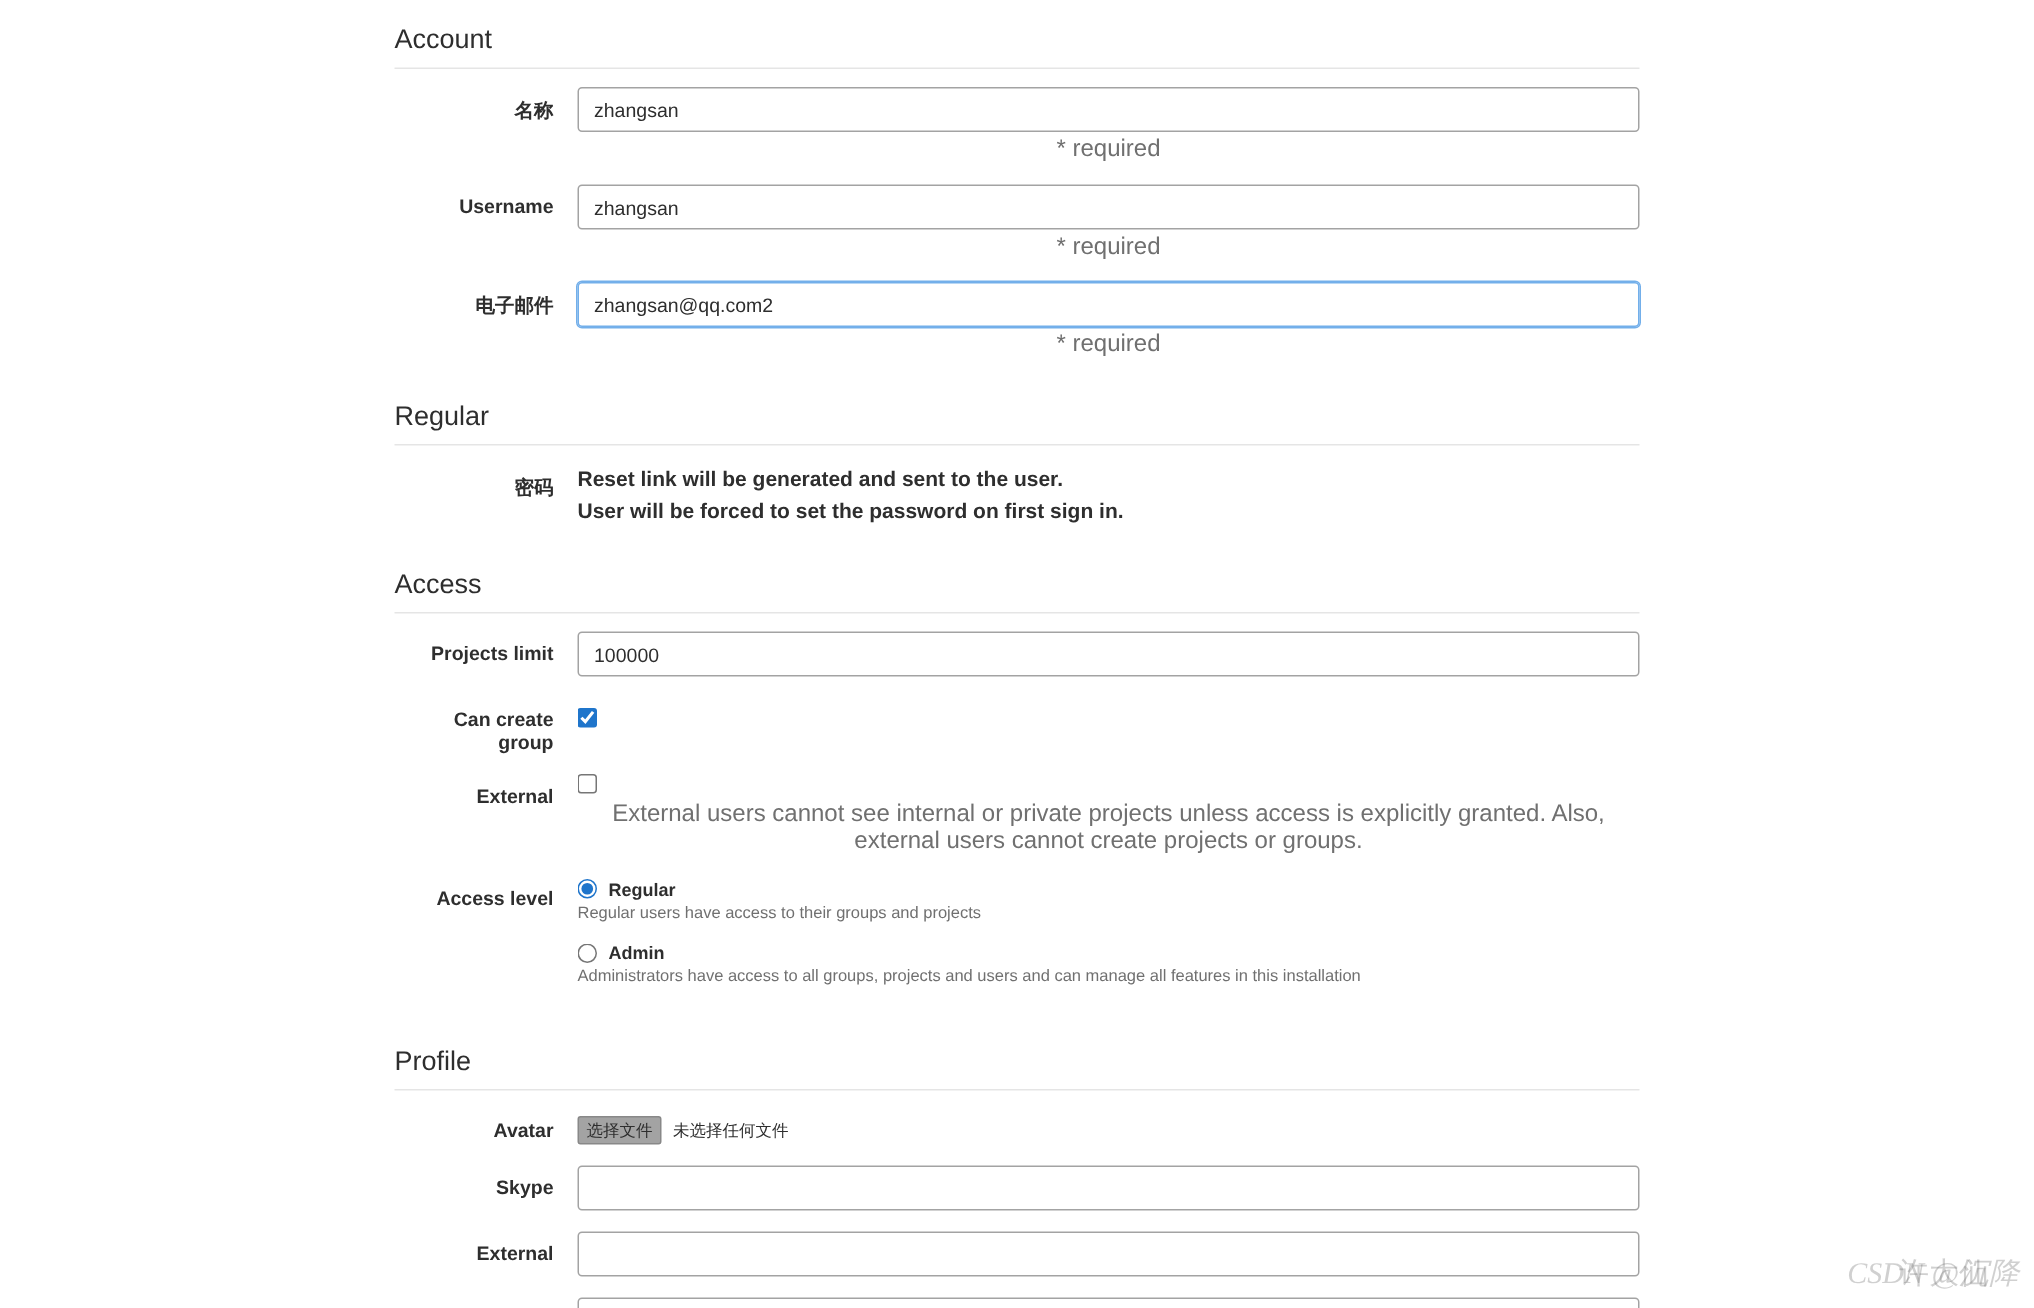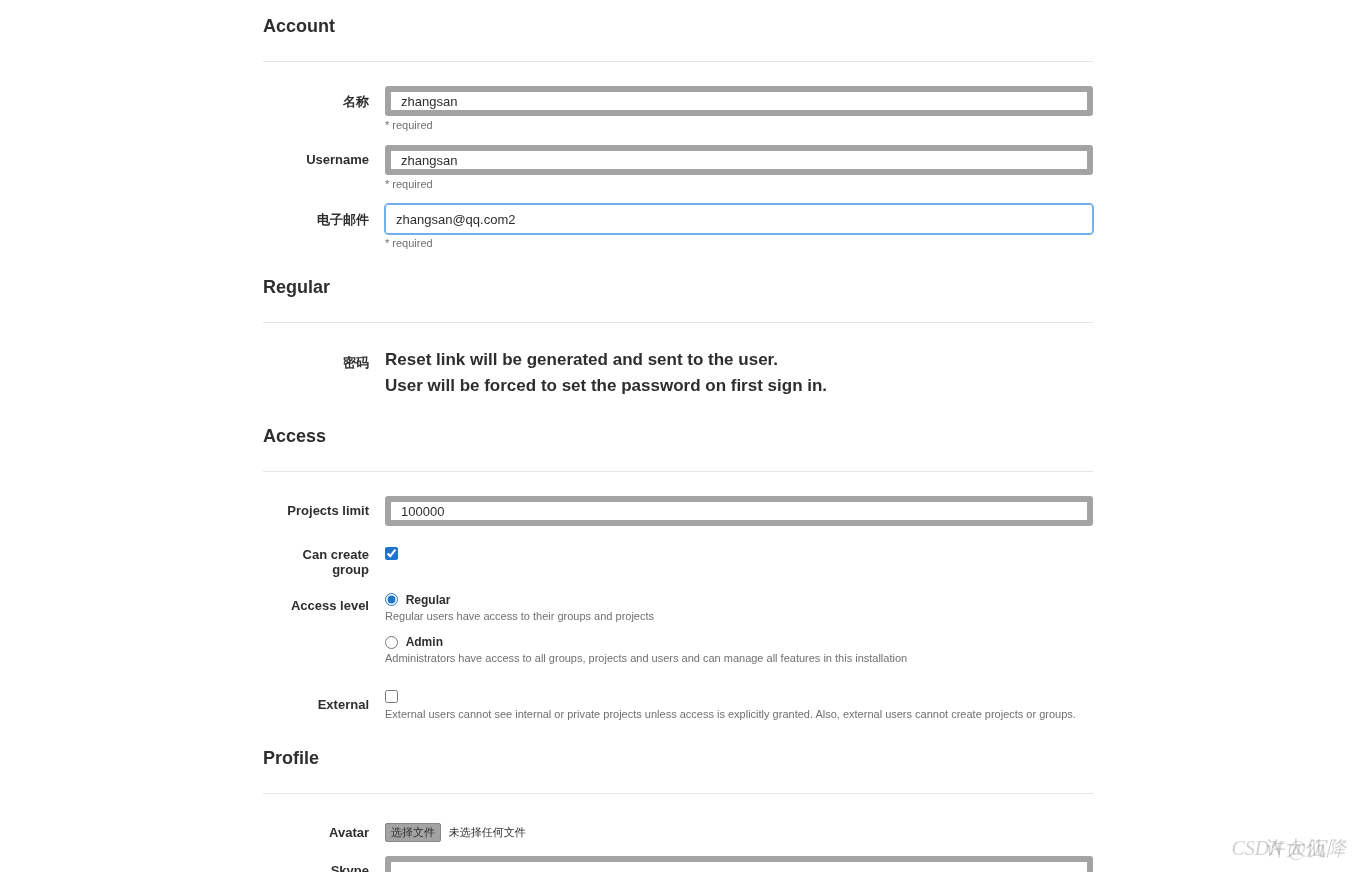--- a/index.html
+++ b/index.html
@@ -1,26 +1,26 @@
 <!DOCTYPE html>
 <html><head>
   <meta charset="utf-8">
   <style>
     * { box-sizing: border-box; margin: 0; padding: 0; }
     body { font-family: -apple-system, BlinkMacSystemFont, "Segoe UI", Helvetica, Arial, sans-serif; font-size: 13px; color: #2e2e2e; background: #fff; }
     .container { width: 830px; margin: 0 auto; padding-top: 16px; }
-    .section-title { font-size: 18px; font-weight: 700; color: #2e2e2e; padding-bottom: 24px; border-bottom: 1px solid #e5e5e5; margin-bottom: 24px; margin-top: 0; }
+    .section-title { font-size: 18px; font-weight: 400; color: #2e2e2e; padding-bottom: 8px; border-bottom: 1px solid #e5e5e5; margin-bottom: 12px; margin-top: 0; }
     .section { margin-bottom: 28px; }
     .form-row { display: flex; align-items: flex-start; margin-bottom: 14px; }
     .form-label { width: 122px; text-align: right; padding-right: 16px; font-size: 13px; font-weight: 600; color: #2e2e2e; padding-top: 7px; flex-shrink: 0; }
     .form-field { flex: 1; }
-    .form-input { width: 100%; height: 30px; padding: 4px 10px; font-size: 13px; border: 6px solid #a3a3a3; border-radius: 3px; color: #2e2e2e; background: #fff; }
+    .form-input { width: 100%; height: 30px; padding: 4px 10px; font-size: 13px; border: 1px solid #a3a3a3; border-radius: 3px; color: #2e2e2e; background: #fff; }
     .form-input.focused { border: 1px solid #73afea; outline: 1px solid #73afea; }
-    .help-text { font-size: 11px; color: #707070; margin-top: 3px; }
-    .info-text { font-size: 17px; font-weight: 600; color: #2e2e2e; line-height: 1.5; }
+    .help-text { font-size: 16px; color: #707070; margin-top: 3px; text-align: center; }
+    .info-text { font-size: 14px; font-weight: 600; color: #2e2e2e; line-height: 1.5; }
     .checkbox { width: 13px; height: 13px; margin-top: 7px; accent-color: #1f75cb; }
     .radio-group { margin-bottom: 10px; }
     .radio-label { font-size: 12px; font-weight: 600; margin-left: 4px; vertical-align: middle;}
     .radio-input { vertical-align: middle; accent-color: #1f75cb;}
     .radio-help { font-size: 11px; color: #707070; margin-top: 3px; margin-bottom: 12px; }
     .file-btn { font-size: 11px; padding: 1px 5px; border: 1px solid #888; background: #a3a3a3; border-radius: 2px; cursor: pointer; display:inline-block; }
     .file-label { font-size: 11px; margin-left: 4px; }
     .watermark { position: fixed; bottom: 10px; right: 10px; font-size: 20px; color: rgba(120,120,120,0.35); font-style: italic; pointer-events: none; font-family: serif; margin-top: 20px;}
     .watermark2 { position: fixed; bottom: 10px; right: 30px; font-size: 20px; color: rgba(120,120,120,0.35); pointer-events: none; font-family: serif;}
   </style>
@@ -73,39 +73,39 @@
         <input class="form-input" type="text" value="100000" style="">
       </div>
     </div>
     <div class="form-row">
       <label class="form-label">Can create group</label>
       <div class="form-field">
         <input type="checkbox" class="checkbox" checked="" style="">
       </div>
     </div>
     <div class="form-row">
+      <label class="form-label">External</label>
+      <div class="form-field">
+        <input type="checkbox" class="checkbox" style="margin-top: 0px;">
+        <div class="help-text" style="margin-top:2px">External users cannot see internal or private projects unless access is explicitly granted. Also, external users cannot create projects or groups.</div>
+      </div>
+    </div>
+    <div class="form-row">
       <label class="form-label">Access level</label>
       <div class="form-field">
         <div class="radio-group">
           <input type="radio" name="al" checked="" class="radio-input" style="">
           <span class="radio-label">Regular</span>
           <div class="radio-help">Regular users have access to their groups and projects</div>
         </div>
         <div class="radio-group">
           <input type="radio" name="al" class="radio-input" style="">
           <span class="radio-label">Admin</span>
           <div class="radio-help">Administrators have access to all groups, projects and users and can manage all features in this installation</div>
         </div>
-      </div>
-    </div>
-    <div class="form-row">
-      <label class="form-label">External</label>
-      <div class="form-field">
-        <input type="checkbox" class="checkbox" style="margin-top: 0px;">
-        <div class="help-text" style="margin-top:2px">External users cannot see internal or private projects unless access is explicitly granted. Also, external users cannot create projects or groups.</div>
       </div>
     </div>
   </div>
 
   <div class="section">
     <h2 class="section-title">Profile</h2>
     <div class="form-row">
       <label class="form-label">Avatar</label>
       <div class="form-field" style="padding-top:5px">
         <span class="file-btn">选择文件</span>

